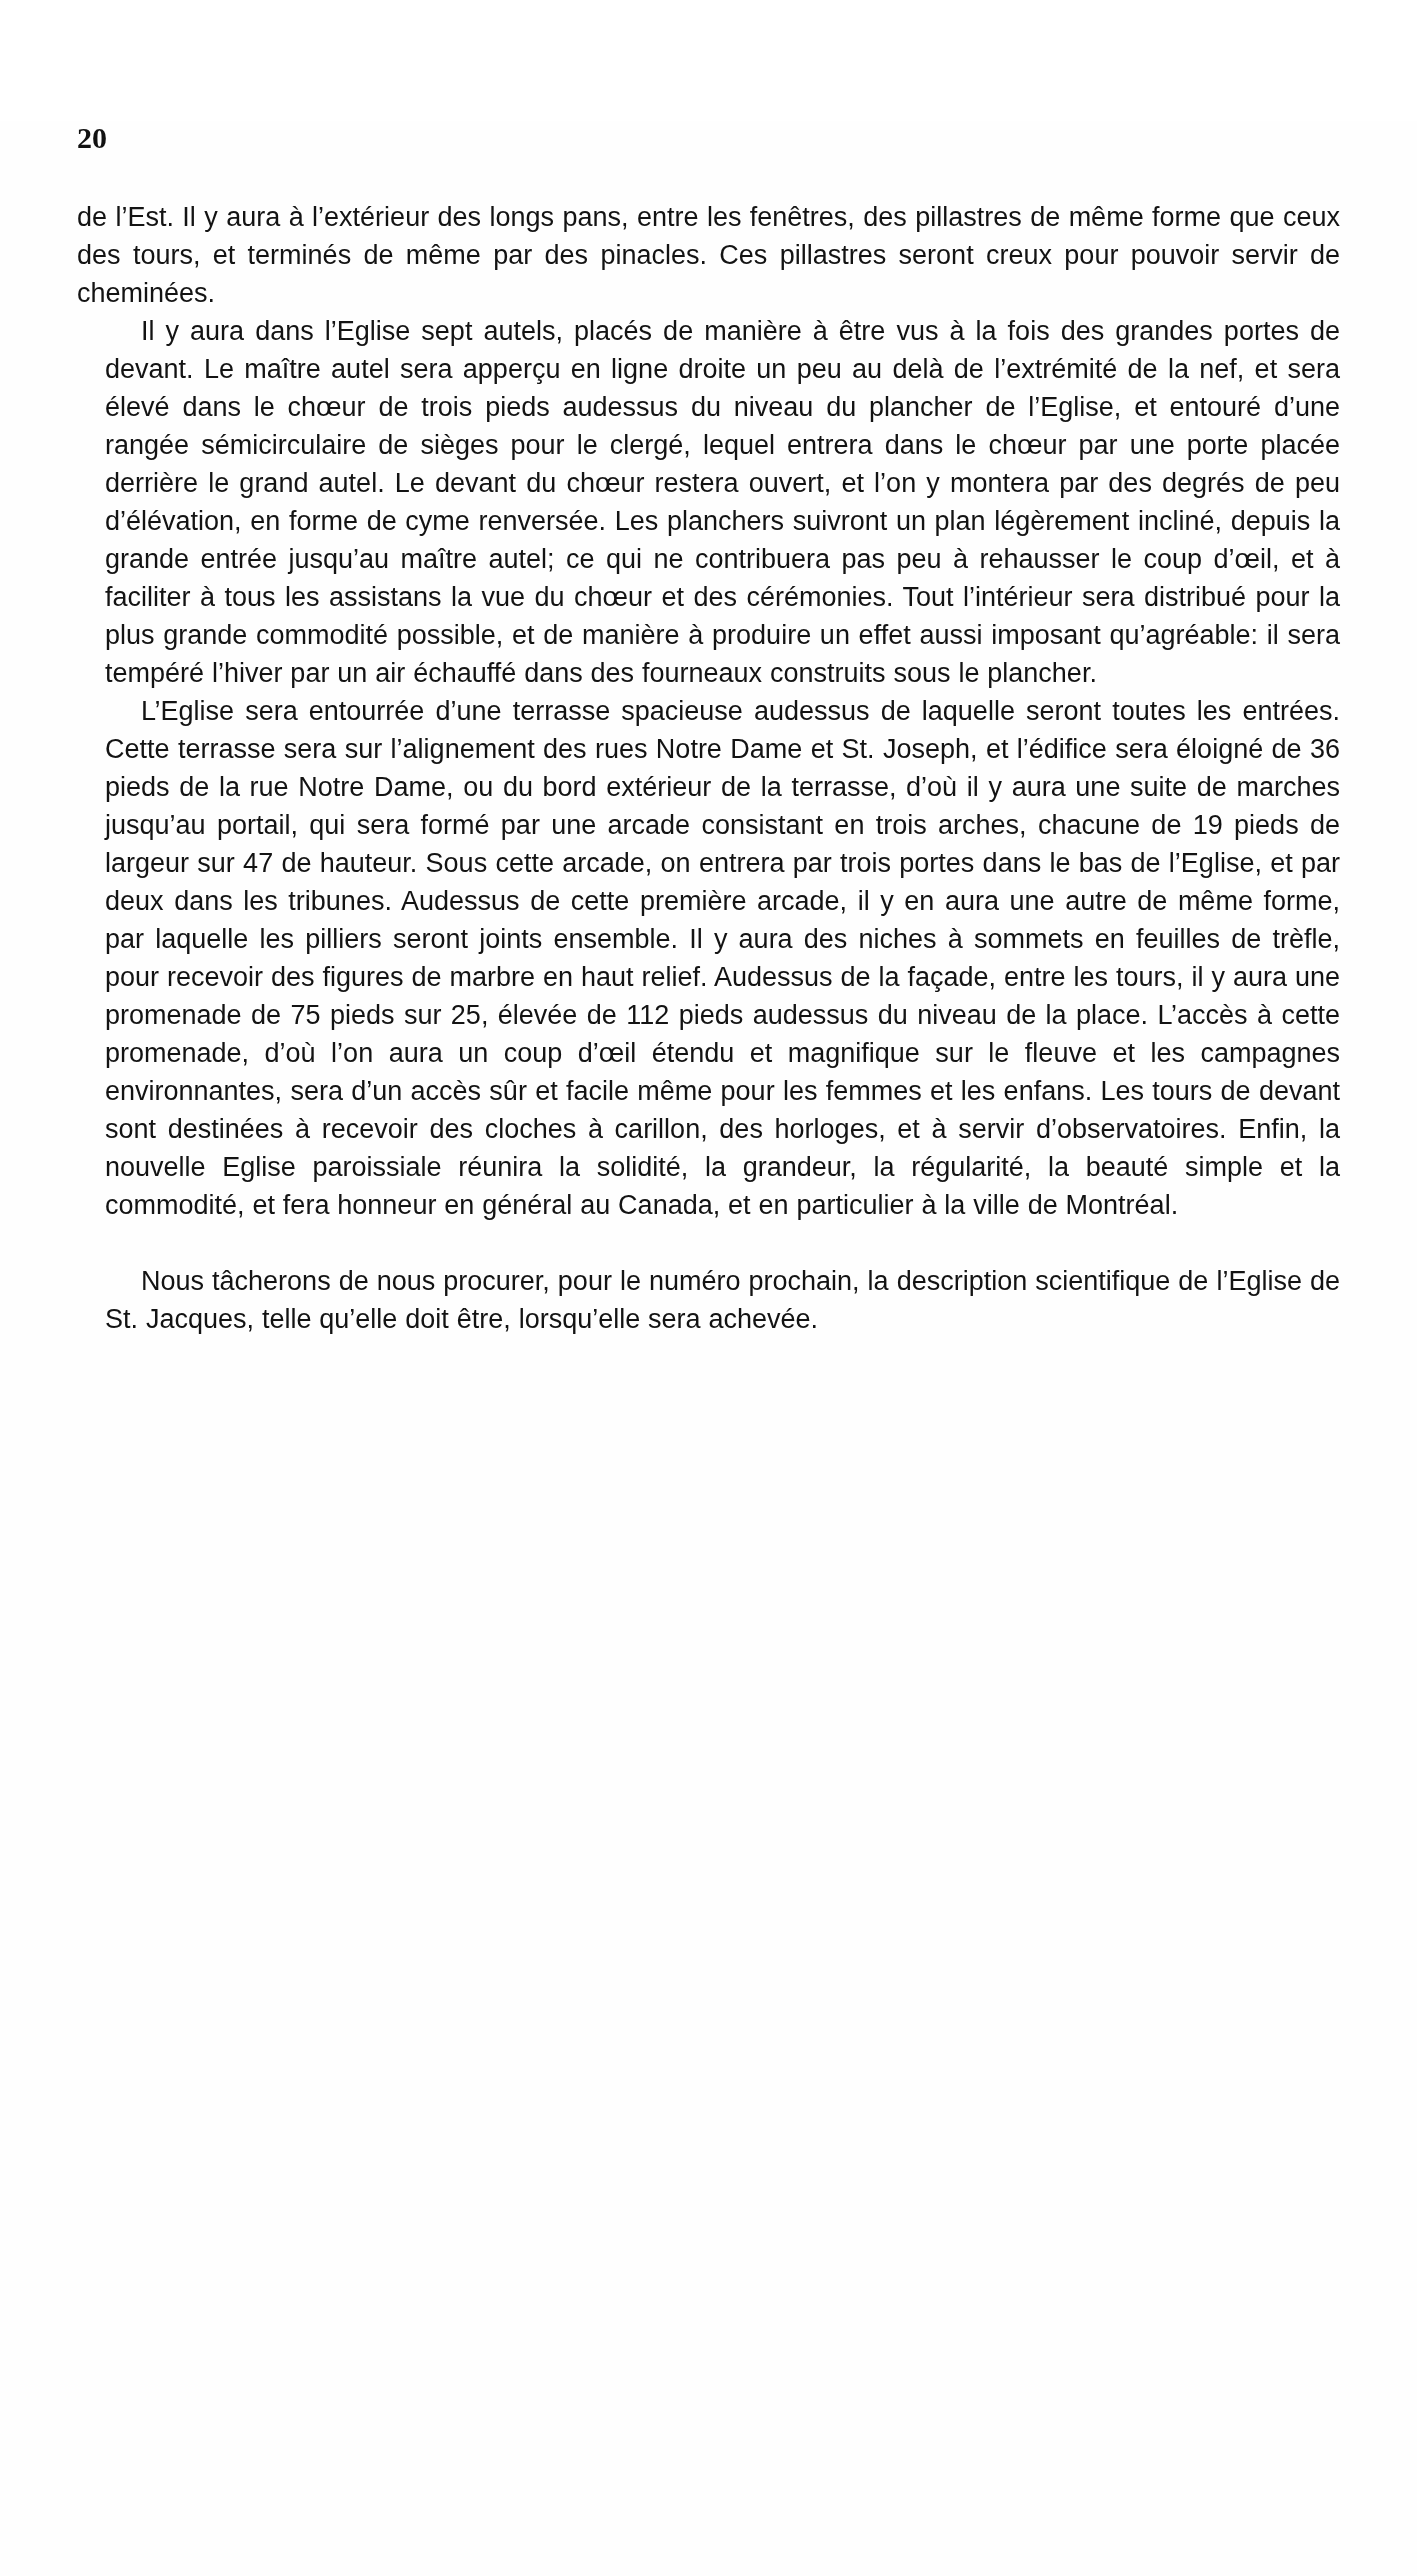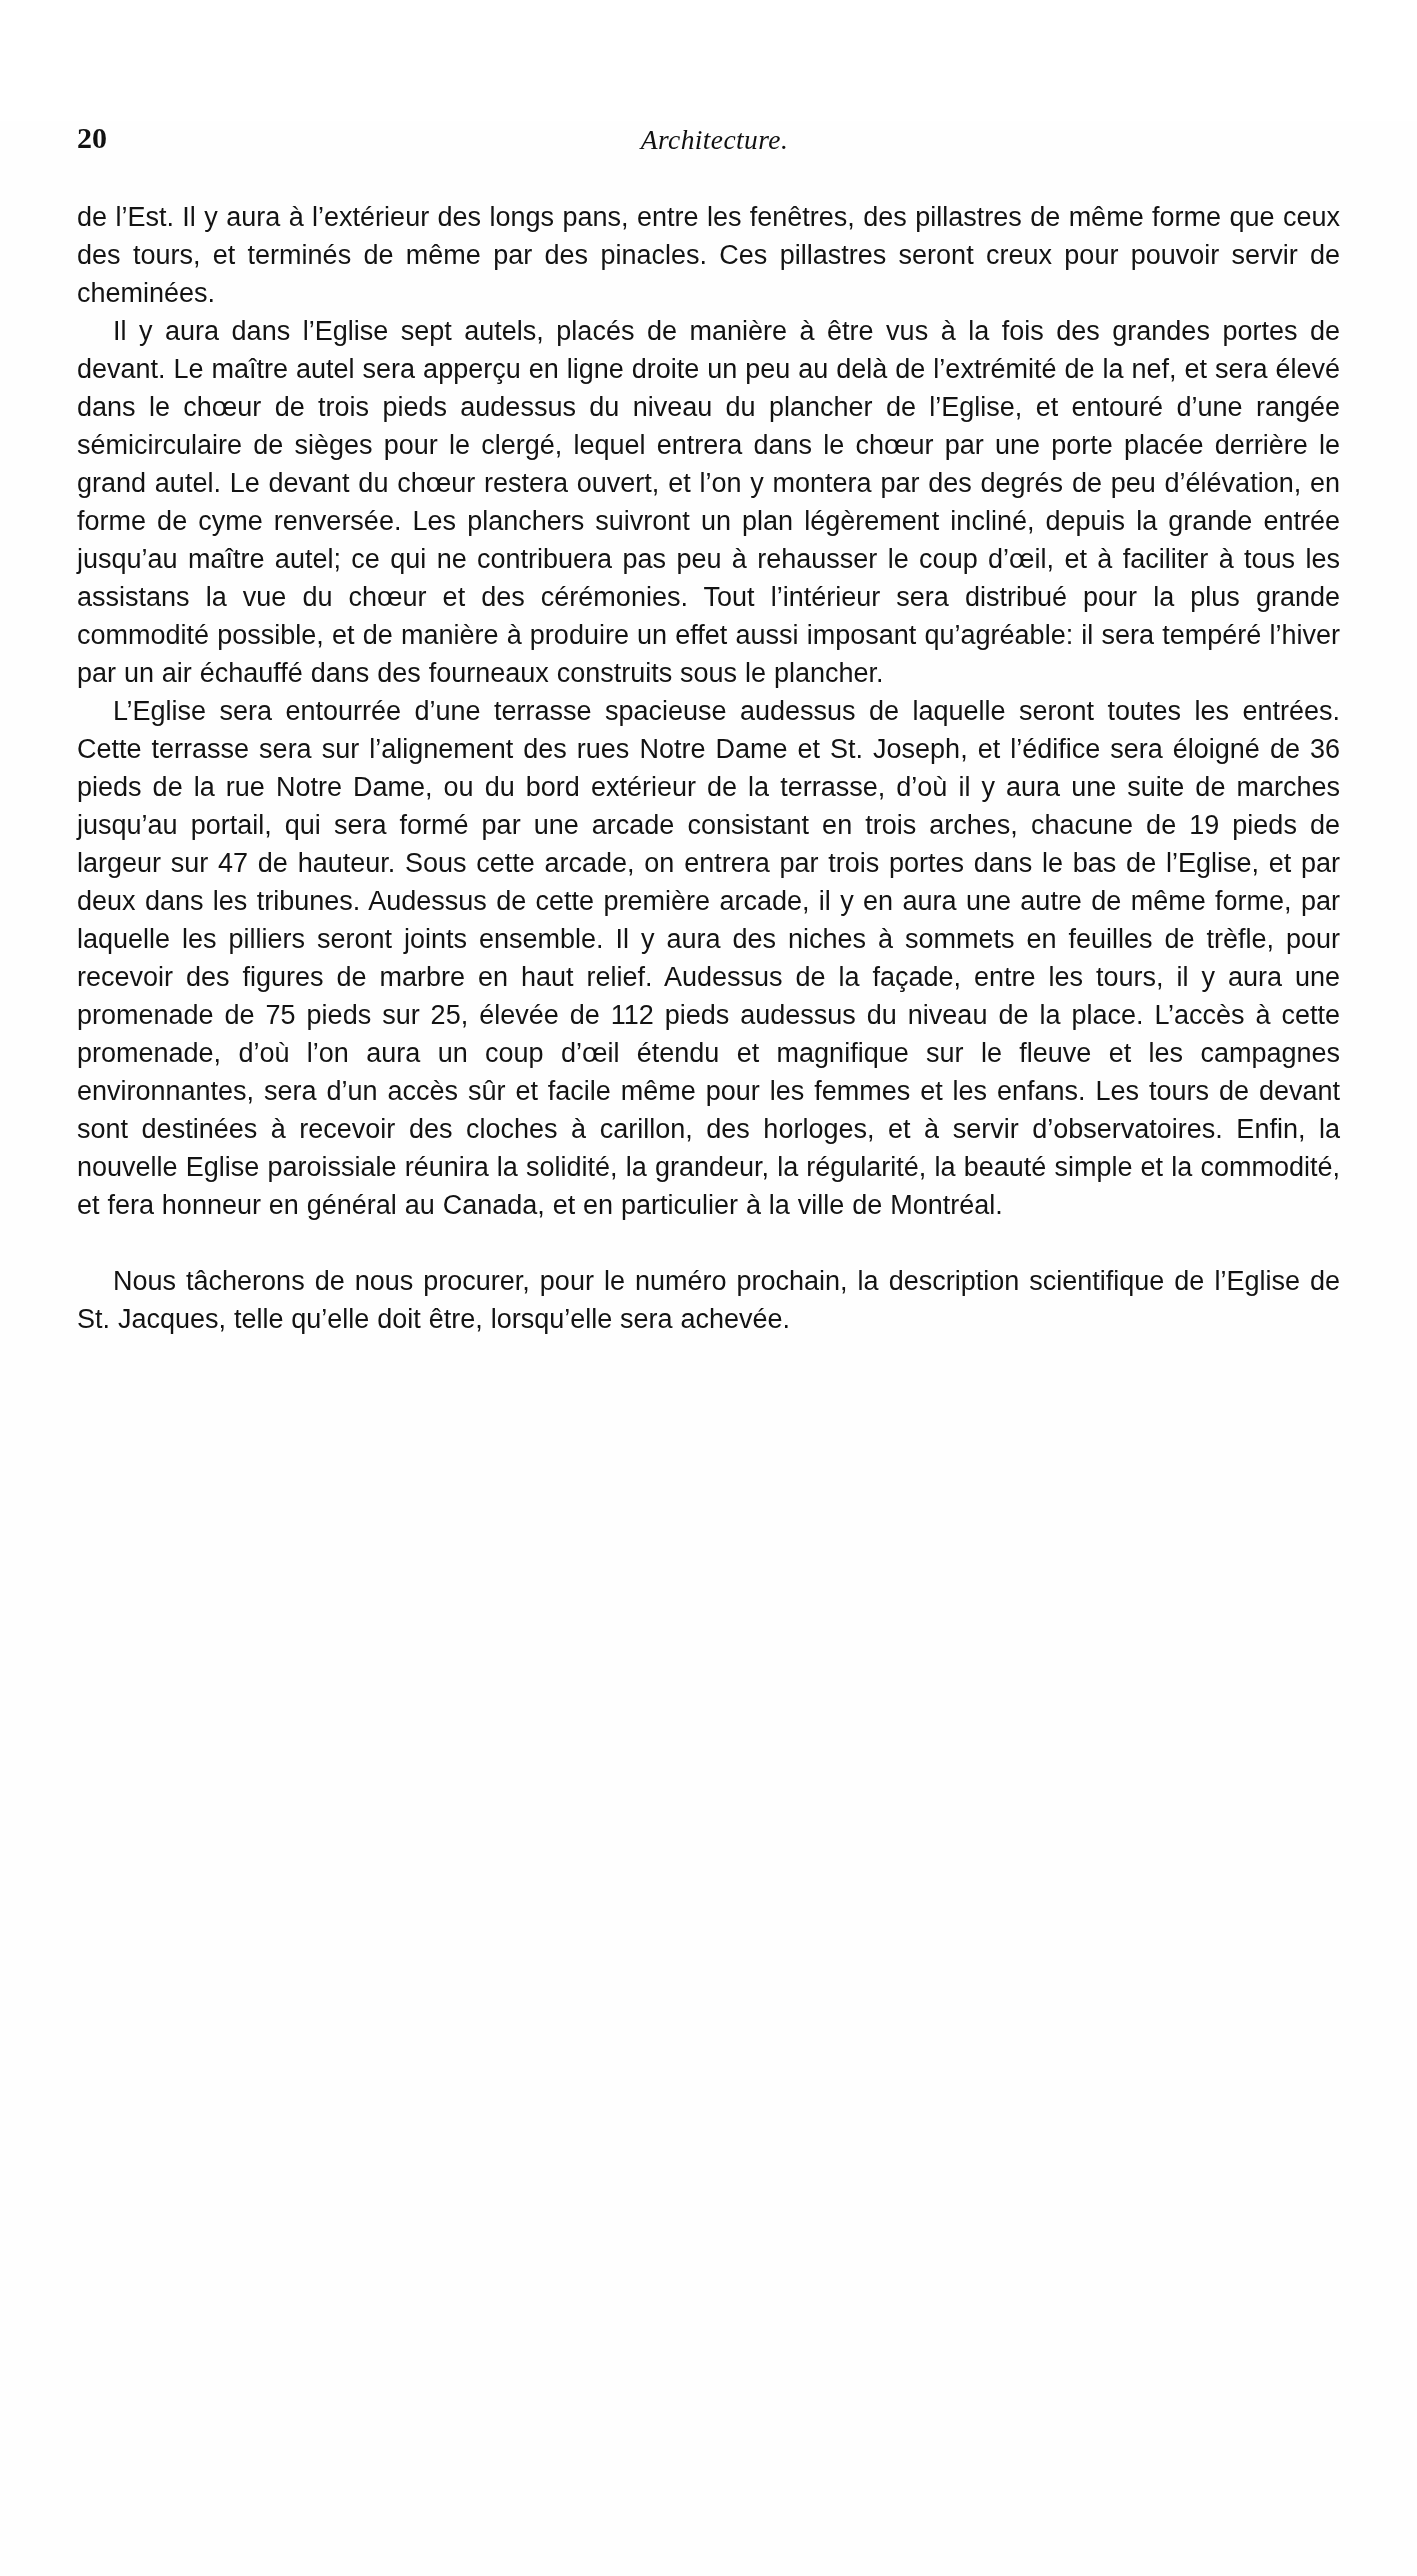--- a/index.html
+++ b/index.html
@@ -58,35 +58,35 @@
     line-height: 38px;
     text-align: justify;
     text-justify: inter-word;
     font-family: Liberation Sans, sans-serif;
     -webkit-hyphens: none;
     hyphens: none;
     word-spacing: 0.4px;
   }
   p.indent {
     text-indent: 36px;
+    margin-left: 28px;
   }
   p.gap {
     margin-top: 38px;
   }
   
   .body p { color: #131313; }
 </style>
 </head>
 <body>
 
 <div class="page">
 
   <div class="header">
     <div class="folio">20</div>
-    <div class="running-head">Architecture.</div>
   </div>
 
   <div class="body">
     <p class="para">de l’Est.    Il y aura à l’extérieur des longs pans, entre les fenêtres, des pillastres de même forme que ceux des tours, et terminés de même par des pinacles.    Ces pillastres seront creux pour pouvoir servir de cheminées.</p>
     <p class="para indent">Il y aura dans l’Eglise sept autels, placés de manière à être vus à la fois des grandes portes de devant.    Le maître autel sera apperçu en ligne droite un peu au delà de l’extrémité de la nef, et sera élevé dans le chœur de trois pieds audessus du niveau du plancher de l’Eglise, et entouré d’une rangée sémicirculaire de sièges pour le clergé, lequel entrera dans le chœur par une porte placée derrière le grand autel.    Le devant du chœur restera ouvert, et l’on y montera par des degrés de peu d’élévation, en forme de cyme renversée.    Les planchers suivront un plan légèrement incliné, depuis la grande entrée jusqu’au maître autel; ce qui ne contribuera pas peu à rehausser le coup d’œil, et à faciliter à tous les assistans la vue du chœur et des cérémonies.    Tout l’intérieur sera distribué pour la plus grande commodité possible, et de manière à produire un effet aussi imposant qu’agréable: il sera tempéré l’hiver par un air échauffé dans des fourneaux construits sous le plancher.</p>
     <p class="para indent">L’Eglise sera entourrée d’une terrasse spacieuse audessus de laquelle seront toutes les entrées.    Cette terrasse sera sur l’alignement des rues Notre Dame et St. Joseph, et l’édifice sera éloigné de 36 pieds de la rue Notre Dame, ou du bord extérieur de la terrasse, d’où il y aura une suite de marches jusqu’au portail, qui sera formé par une arcade consistant en trois arches, chacune de 19 pieds de largeur sur 47 de hauteur.    Sous cette arcade, on entrera par trois portes dans le bas de l’Eglise, et par deux dans les tribunes.    Audessus de cette première arcade, il y en aura une autre de même forme, par laquelle les pilliers seront joints ensemble. Il y aura des niches à sommets en feuilles de trèfle, pour recevoir des figures de marbre en haut relief.    Audessus de la façade, entre les tours, il y aura une promenade de 75 pieds sur 25, élevée de 112 pieds audessus du niveau de la place.    L’accès à cette promenade, d’où l’on aura un coup d’œil étendu et magnifique sur le fleuve et les campagnes environnantes, sera d’un accès sûr et facile même pour les femmes et les enfans.    Les tours de devant sont destinées à recevoir des cloches à carillon, des horloges, et à servir d’observatoires.    Enfin, la nouvelle Eglise paroissiale réunira la solidité, la grandeur, la régularité, la beauté simple et la commodité, et fera honneur en général au Canada, et en particulier à la ville de Montréal.</p>
     <p class="para indent gap">Nous tâcherons de nous procurer, pour le numéro prochain, la description scientifique de l’Eglise de St. Jacques, telle qu’elle doit être, lorsqu’elle sera achevée.</p>
   </div>
 
 </div>

